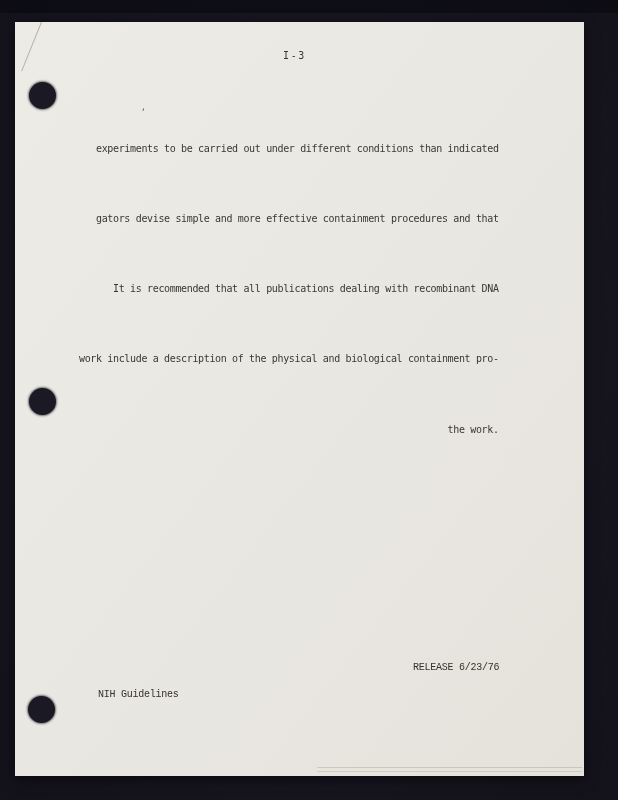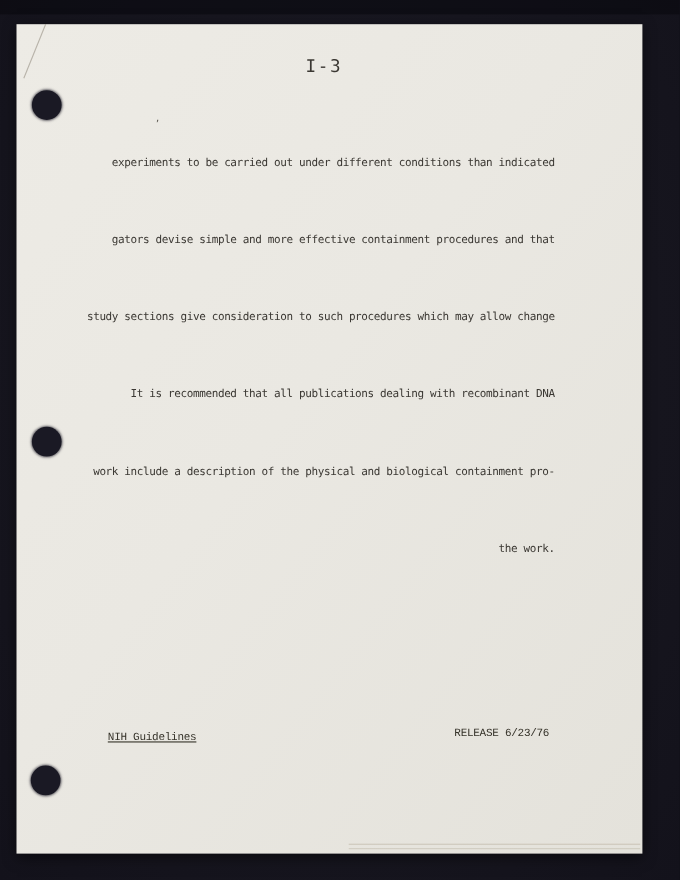--- a/index.html
+++ b/index.html
@@ -51,21 +51,21 @@
   }
   .hole-1 { left: 14px; top: 60px; }
   .hole-2 { left: 14px; top: 366px; }
   .hole-3 { left: 13px; top: 674px; }
   .page-num {
     position: absolute;
     top: 28px;
     left: 0;
     right: 10px;
     text-align: center;
-    font-size: 16px;
+    font-size: 10px;
     letter-spacing: 1.6px;
     color: #3b3833;
   }
   .doc-body {
     position: absolute;
     left: 64px;
     top: 68px;
     white-space: pre;
     font-size: 10px;
     letter-spacing: -0.35px;
@@ -87,21 +87,21 @@
     color: #55524a;
   }
   .footer-left, .footer-right {
     position: absolute;
     font-family: "Liberation Mono", monospace;
     font-size: 10px;
     letter-spacing: -0.25px;
     color: #353229;
     white-space: pre;
   }
-  .footer-left  { left: 83px;  top: 644px; text-decoration: underline; }
+  .footer-left  { left: 83px;  top: 667px; }
   .footer-right { left: 398px; top: 640px; }
   .edge-lines {
     position: absolute;
     right: 2px;
     bottom: 4px;
     width: 265px;
     height: 3px;
     border-top: 1px solid rgba(175,165,145,0.45);
     border-bottom: 1px solid rgba(160,150,130,0.3);
   }
@@ -119,21 +119,20 @@
     <div class="hole hole-2"></div>
     <div class="hole hole-3"></div>
 
     <div class="page-num">I-3</div>
 
     <span class="artifact">,</span>
 
     <div class="doc-body">
       <div class="tline">experiments to be carried out under different conditions than indicated</div>
       <div class="tline">gators devise simple and more effective containment procedures and that</div>
-      <div class="tline">study sections give consideration to such procedures which may allow change</div>
       <div class="tline">     It is recommended that all publications dealing with recombinant DNA</div>
       <div class="tline">work include a description of the physical and biological containment pro-</div>
       <div class="tline">the work.</div>
     </div>
 
     <span class="footer-left">NIH Guidelines</span>
     <span class="footer-right">RELEASE 6/23/76</span>
 
     <div class="edge-lines"></div>
   </div>

